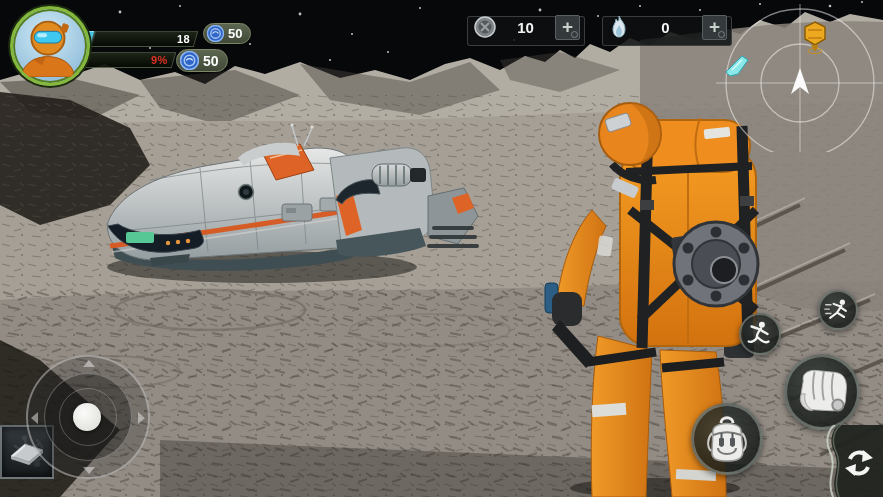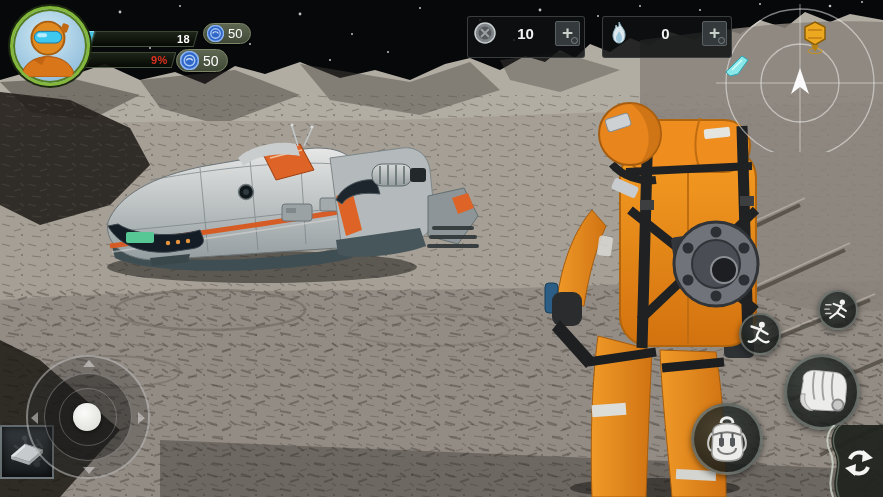--- a/index.html
+++ b/index.html
@@ -21,27 +21,27 @@
   #energy-bar .val{color:#e03020;}
   .chip{position:absolute;width:26px;height:16px;transform:skewX(-16deg);z-index:5;
         display:flex;align-items:center;justify-content:center;box-sizing:border-box;}
   #health-chip{left:68px;top:31px;background:#47c4e4;border:1px solid #8ce4f8;}
   #energy-chip{left:60px;top:52px;background:linear-gradient(180deg,rgba(40,46,30,.9),rgba(8,12,6,.92));
                border:1px solid rgba(160,180,140,.35);}
   .chip svg{transform:skewX(16deg);}
   .coin-badge{position:absolute;display:flex;align-items:center;gap:4px;z-index:5;
         background:linear-gradient(180deg,#5c6650,#414a38);border:1px solid #7d8768;
         border-radius:12px;padding:1px 8px 1px 3px;box-shadow:0 1px 2px rgba(0,0,0,.6);}
-  .coin-badge .num{color:#fff;font-weight:normal;font-size:13px;}
+  .coin-badge .num{color:#fff;font-weight:bold;font-size:13px;}
   #coin-badge-2{left:176px;top:49px;}
   #coin-badge-1{left:203px;top:23px;}
   #coin-badge-2 .num{font-size:14px;}
 
   
-  .res-panel{position:absolute;top:16px;height:42px;display:flex;align-items:center;z-index:5;
+  .res-panel{position:absolute;top:16px;height:30px;display:flex;align-items:center;z-index:5;
         background:rgba(13,15,17,.85);border:1px solid rgba(62,66,68,.9);border-radius:3px;
         box-sizing:border-box;padding:0 4px 8px 6px;}
   #oxygen-panel{left:467px;width:118px;}
   #fuel-panel{left:602px;width:130px;}
   .res-panel .num{flex:1;text-align:center;color:#f2f2f2;font-size:15px;font-weight:bold;}
   .plus-btn{position:relative;width:23px;height:23px;background:#343a3c;border:1px solid #596064;
         border-radius:2px;color:#c8d2ca;font-size:19px;line-height:21px;text-align:center;
         font-weight:bold;cursor:pointer;}
   .plus-btn:after{content:"";position:absolute;right:1px;bottom:1px;width:5px;height:5px;
         border:1px solid #7a8284;border-radius:50%;}

